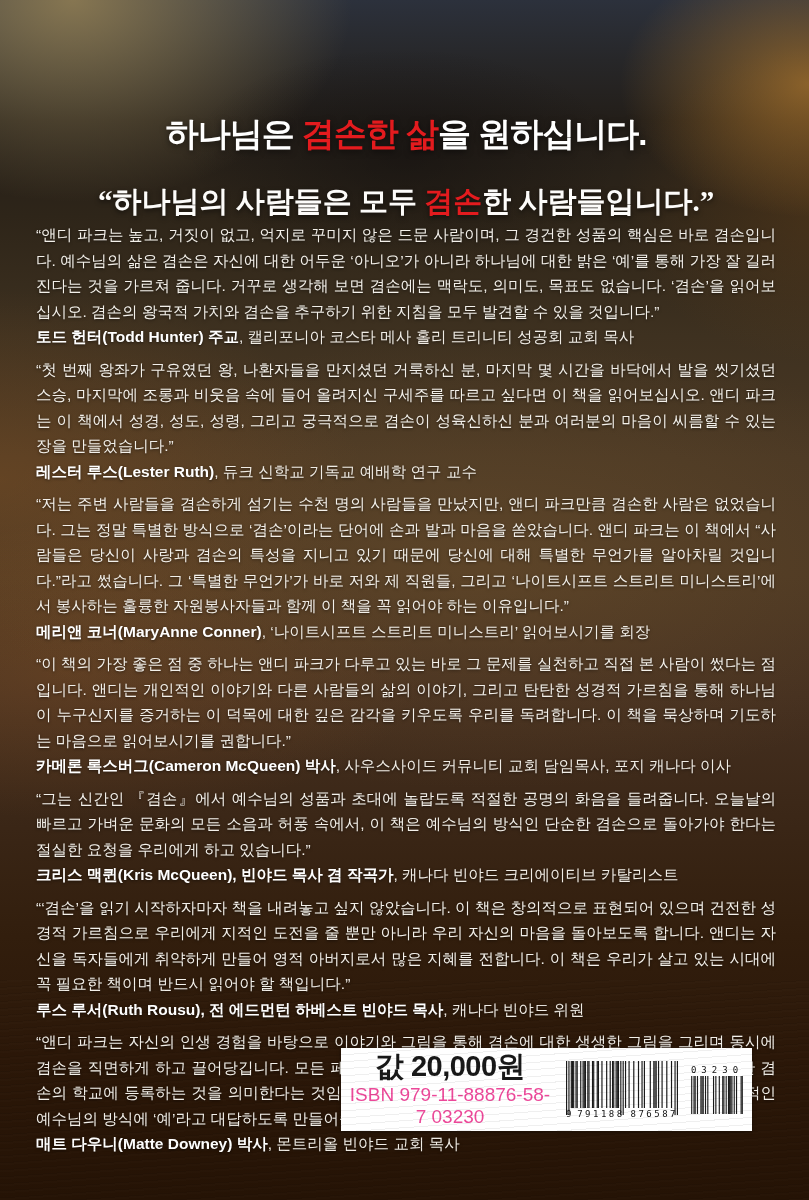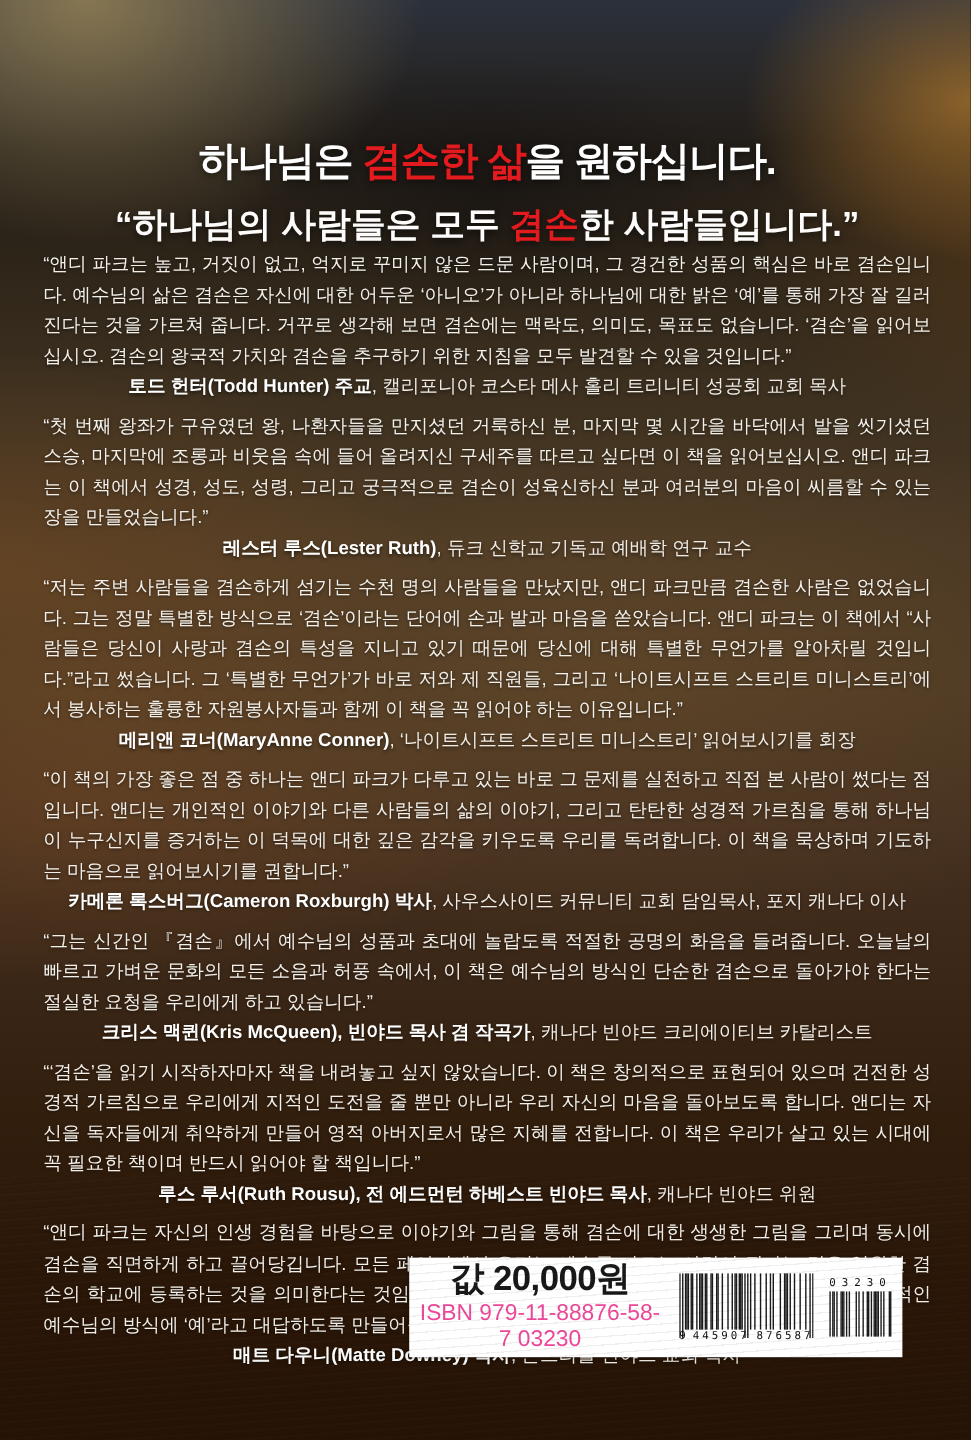--- a/index.html
+++ b/index.html
@@ -25,33 +25,33 @@
   }
 
   .content { position:absolute; left:36px; right:33px; top:0; }
 
   .headline {
     margin-top:112px; text-align:center;
     font-size:33px; font-weight:800; letter-spacing:-1px; color:#ffffff;
     text-shadow:0 2px 6px rgba(0,0,0,.55);
   }
   .subheadline {
-    margin-top:11px; text-align:center;
-    font-family:Liberation Sans, sans-serif; font-weight:700;
+    margin-top:25px; text-align:center;
+    font-family:Liberation Serif, serif; font-weight:700;
     font-size:29px; color:#fdfcfa; text-shadow:0 2px 5px rgba(0,0,0,.55);
   }
 
   .endorsements { }
   .endorsement { margin-bottom:7px; }
   .quote {
     font-size:15.5px; line-height:25.5px; text-align:justify; color:#f3f0ea;
     text-shadow:0 1px 3px rgba(0,0,0,.55);
   }
   .attribution {
-    font-size:15.5px; line-height:25.5px; text-align:center; color:#f0ece5;
+    font-size:15.5px; line-height:25.5px; text-align:left; color:#f0ece5;
     text-shadow:0 1px 3px rgba(0,0,0,.55);
   }
   .attr-name { font-weight:700; color:#ffffff; }
 
   .barcode-panel {
     position:absolute; left:341px; top:1048px; width:411px; height:83px;
     background:#ffffff; display:flex; align-items:center; justify-content:flex-end;
     padding:6px 8px 6px 6px; box-shadow:0 1px 4px rgba(0,0,0,.4);
   }
   .price-block { text-align:center; margin-right:13px; color:#181818; }
@@ -96,21 +96,21 @@
         <figcaption class="attribution"><span class="attr-name">레스터 루스(Lester Ruth)</span><span class="attr-role">, 듀크 신학교 기독교 예배학 연구 교수</span></figcaption>
       </figure>
 
       <figure class="endorsement">
         <blockquote class="quote">“저는 주변 사람들을 겸손하게 섬기는 수천 명의 사람들을 만났지만, 앤디 파크만큼 겸손한 사람은 없었습니다. 그는 정말 특별한 방식으로 ‘겸손’이라는 단어에 손과 발과 마음을 쏟았습니다. 앤디 파크는 이 책에서 “사람들은 당신이 사랑과 겸손의 특성을 지니고 있기 때문에 당신에 대해 특별한 무언가를 알아차릴 것입니다.”라고 썼습니다. 그 ‘특별한 무언가’가 바로 저와 제 직원들, 그리고 ‘나이트시프트 스트리트 미니스트리’에서 봉사하는 훌륭한 자원봉사자들과 함께 이 책을 꼭 읽어야 하는 이유입니다.”</blockquote>
         <figcaption class="attribution"><span class="attr-name">메리앤 코너(MaryAnne Conner)</span><span class="attr-role">, ‘나이트시프트 스트리트 미니스트리’ 읽어보시기를 회장</span></figcaption>
       </figure>
 
       <figure class="endorsement">
         <blockquote class="quote">“이 책의 가장 좋은 점 중 하나는 앤디 파크가 다루고 있는 바로 그 문제를 실천하고 직접 본 사람이 썼다는 점입니다. 앤디는 개인적인 이야기와 다른 사람들의 삶의 이야기, 그리고 탄탄한 성경적 가르침을 통해 하나님이 누구신지를 증거하는 이 덕목에 대한 깊은 감각을 키우도록 우리를 독려합니다. 이 책을 묵상하며 기도하는 마음으로 읽어보시기를 권합니다.”</blockquote>
-        <figcaption class="attribution"><span class="attr-name">카메론 록스버그(Cameron Roxburgh) 박사</span><span class="attr-role">, 사우스사이드 커뮤니티 교회 담임목사, 포지 캐나다 이사</span></figcaption>
+        <figcaption class="attribution"><span class="attr-name">카메론 록스버그(Cameron McQueen) 박사</span><span class="attr-role">, 사우스사이드 커뮤니티 교회 담임목사, 포지 캐나다 이사</span></figcaption>
       </figure>
 
       <figure class="endorsement">
         <blockquote class="quote">“그는 신간인 『겸손』에서 예수님의 성품과 초대에 놀랍도록 적절한 공명의 화음을 들려줍니다. 오늘날의 빠르고 가벼운 문화의 모든 소음과 허풍 속에서, 이 책은 예수님의 방식인 단순한 겸손으로 돌아가야 한다는 절실한 요청을 우리에게 하고 있습니다.”</blockquote>
         <figcaption class="attribution"><span class="attr-name">크리스 맥퀸(Kris McQueen), 빈야드 목사 겸 작곡가</span><span class="attr-role">, 캐나다 빈야드 크리에이티브 카탈리스트</span></figcaption>
       </figure>
 
       <figure class="endorsement">
         <blockquote class="quote">“‘겸손’을 읽기 시작하자마자 책을 내려놓고 싶지 않았습니다. 이 책은 창의적으로 표현되어 있으며 건전한 성경적 가르침으로 우리에게 지적인 도전을 줄 뿐만 아니라 우리 자신의 마음을 돌아보도록 합니다. 앤디는 자신을 독자들에게 취약하게 만들어 영적 아버지로서 많은 지혜를 전합니다. 이 책은 우리가 살고 있는 시대에 꼭 필요한 책이며 반드시 읽어야 할 책입니다.”</blockquote>
         <figcaption class="attribution"><span class="attr-name">루스 루서(Ruth Rousu), 전 에드먼턴 하베스트 빈야드 목사</span><span class="attr-role">, 캐나다 빈야드 위원</span></figcaption>
@@ -170,21 +170,21 @@
           <rect x="76" y="0" width="1" height="47" fill="#1a1a1a"></rect>
           <rect x="78" y="0" width="1" height="47" fill="#1a1a1a"></rect>
           <rect x="81" y="0" width="1" height="47" fill="#1a1a1a"></rect>
           <rect x="85" y="0" width="1" height="47" fill="#1a1a1a"></rect>
           <rect x="89" y="0" width="1" height="47" fill="#1a1a1a"></rect>
           <rect x="92" y="0" width="1" height="54" fill="#1a1a1a"></rect>
           <rect x="94" y="0" width="1" height="54" fill="#1a1a1a"></rect>
         </svg>
       <div class="ean-digits">
           <span>9</span>
-          <span class="grp">445907</span>
+          <span class="grp">791188</span>
           <span class="grp">876587</span>
         </div>
     </div>
     <div class="addon">
       <div class="addon-digits">03230</div>
       <svg id="ean5-svg" width="54" height="38" viewBox="0 0 47 38" preserveAspectRatio="none">
           <rect x="1" y="0" width="1" height="38" fill="#1a1a1a"></rect>
           <rect x="3" y="0" width="1" height="38" fill="#1a1a1a"></rect>
           <rect x="4" y="0" width="1" height="38" fill="#1a1a1a"></rect>
           <rect x="6" y="0" width="1" height="38" fill="#1a1a1a"></rect>

